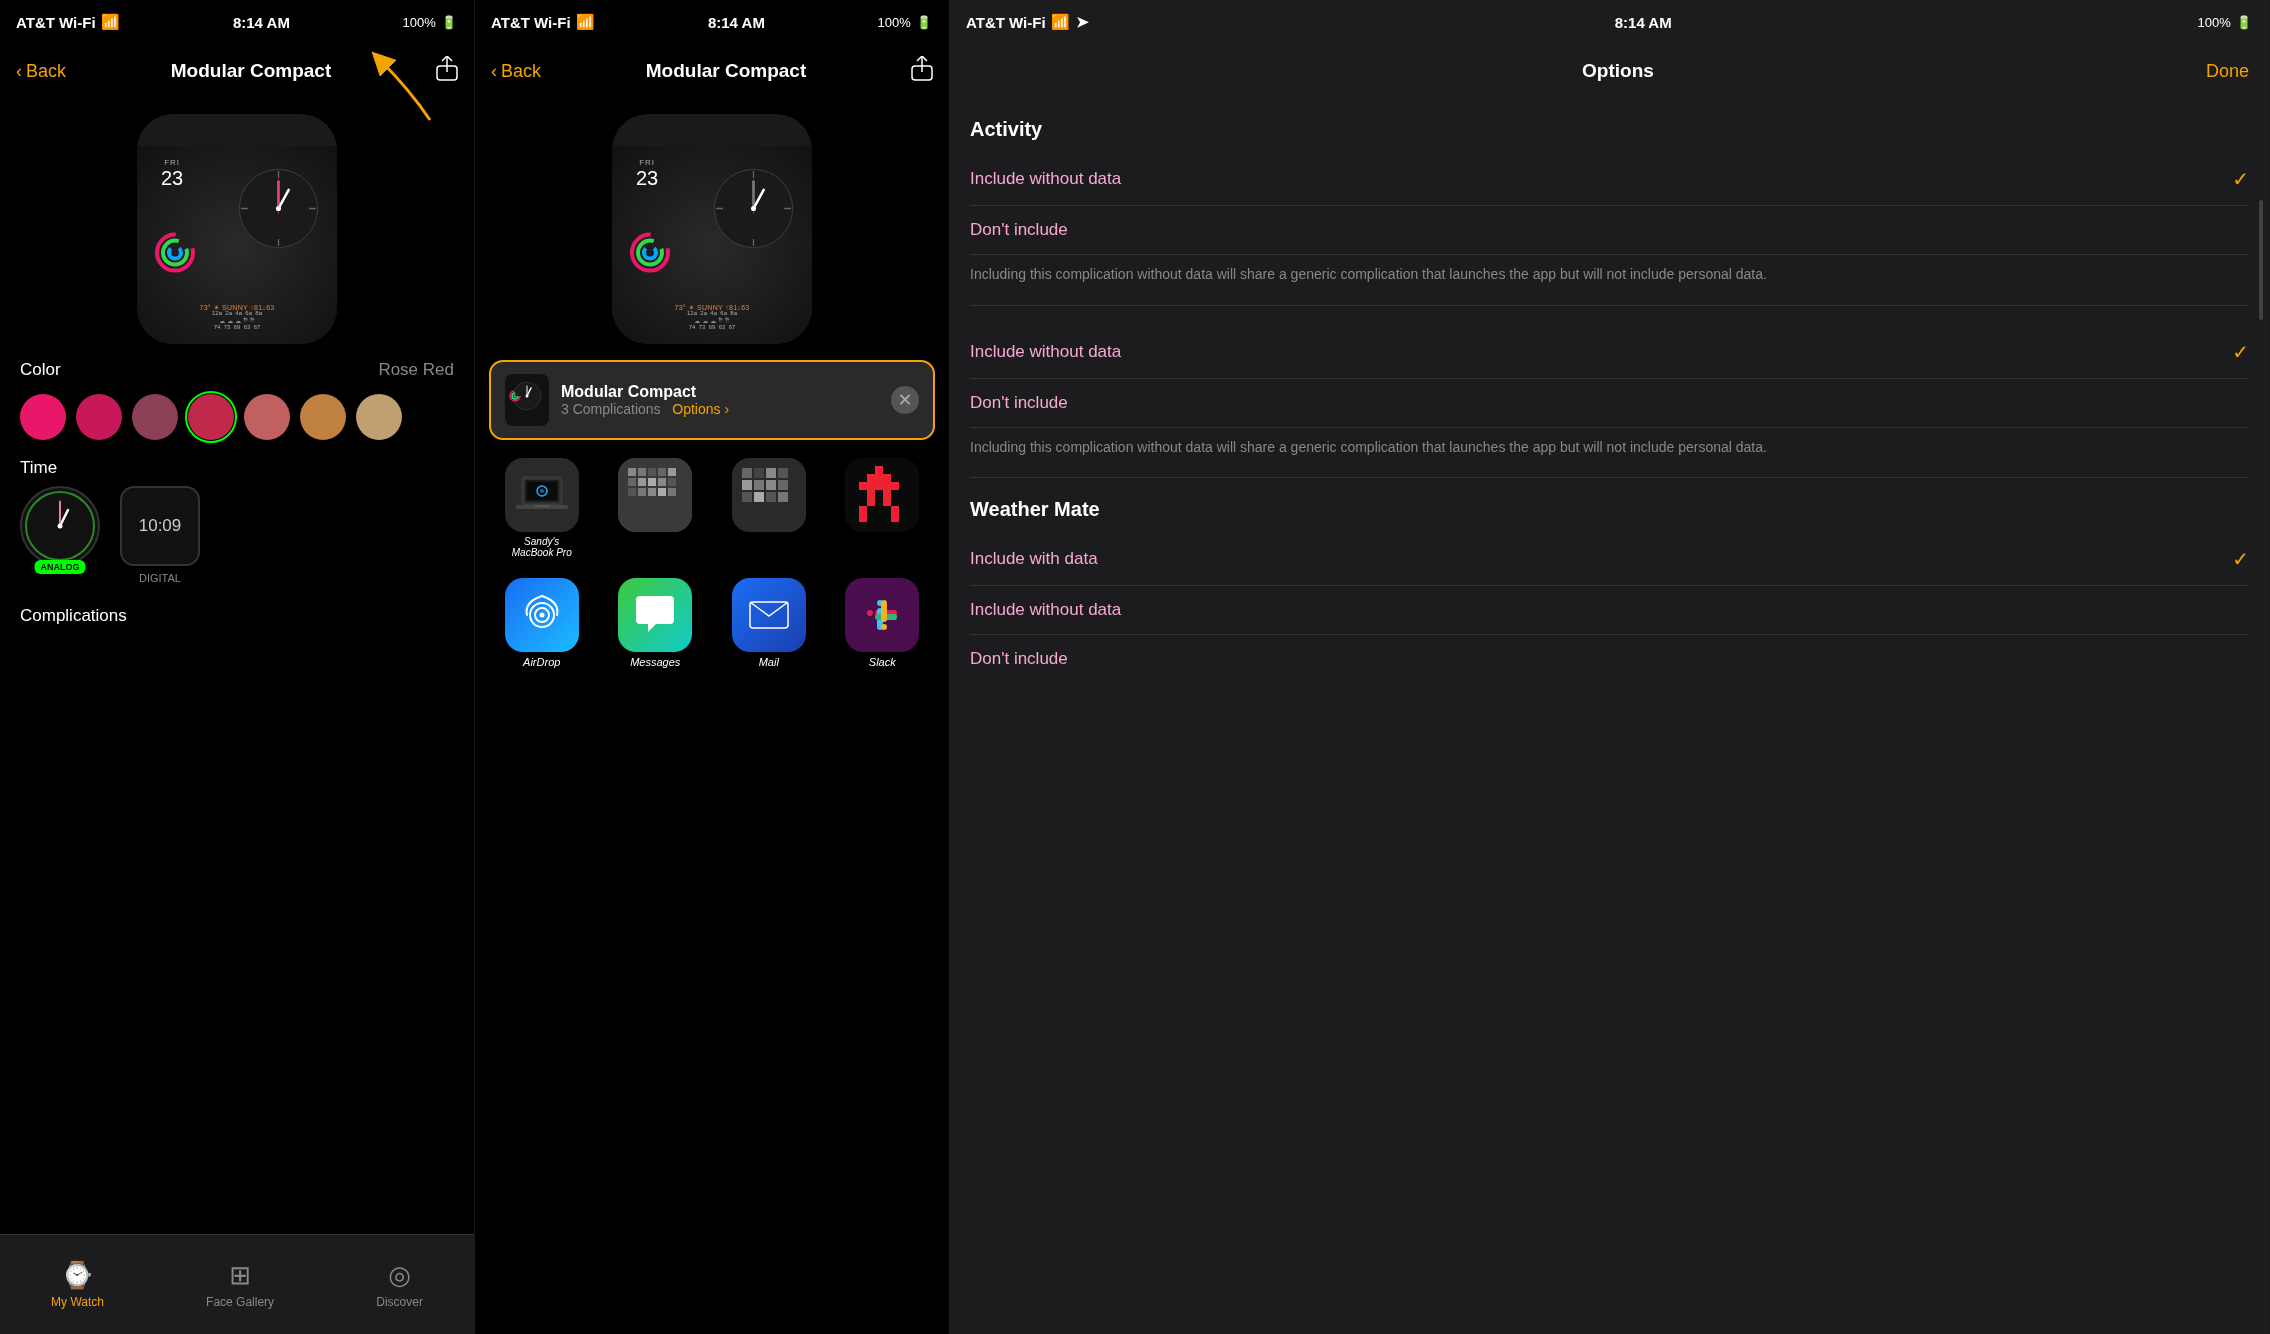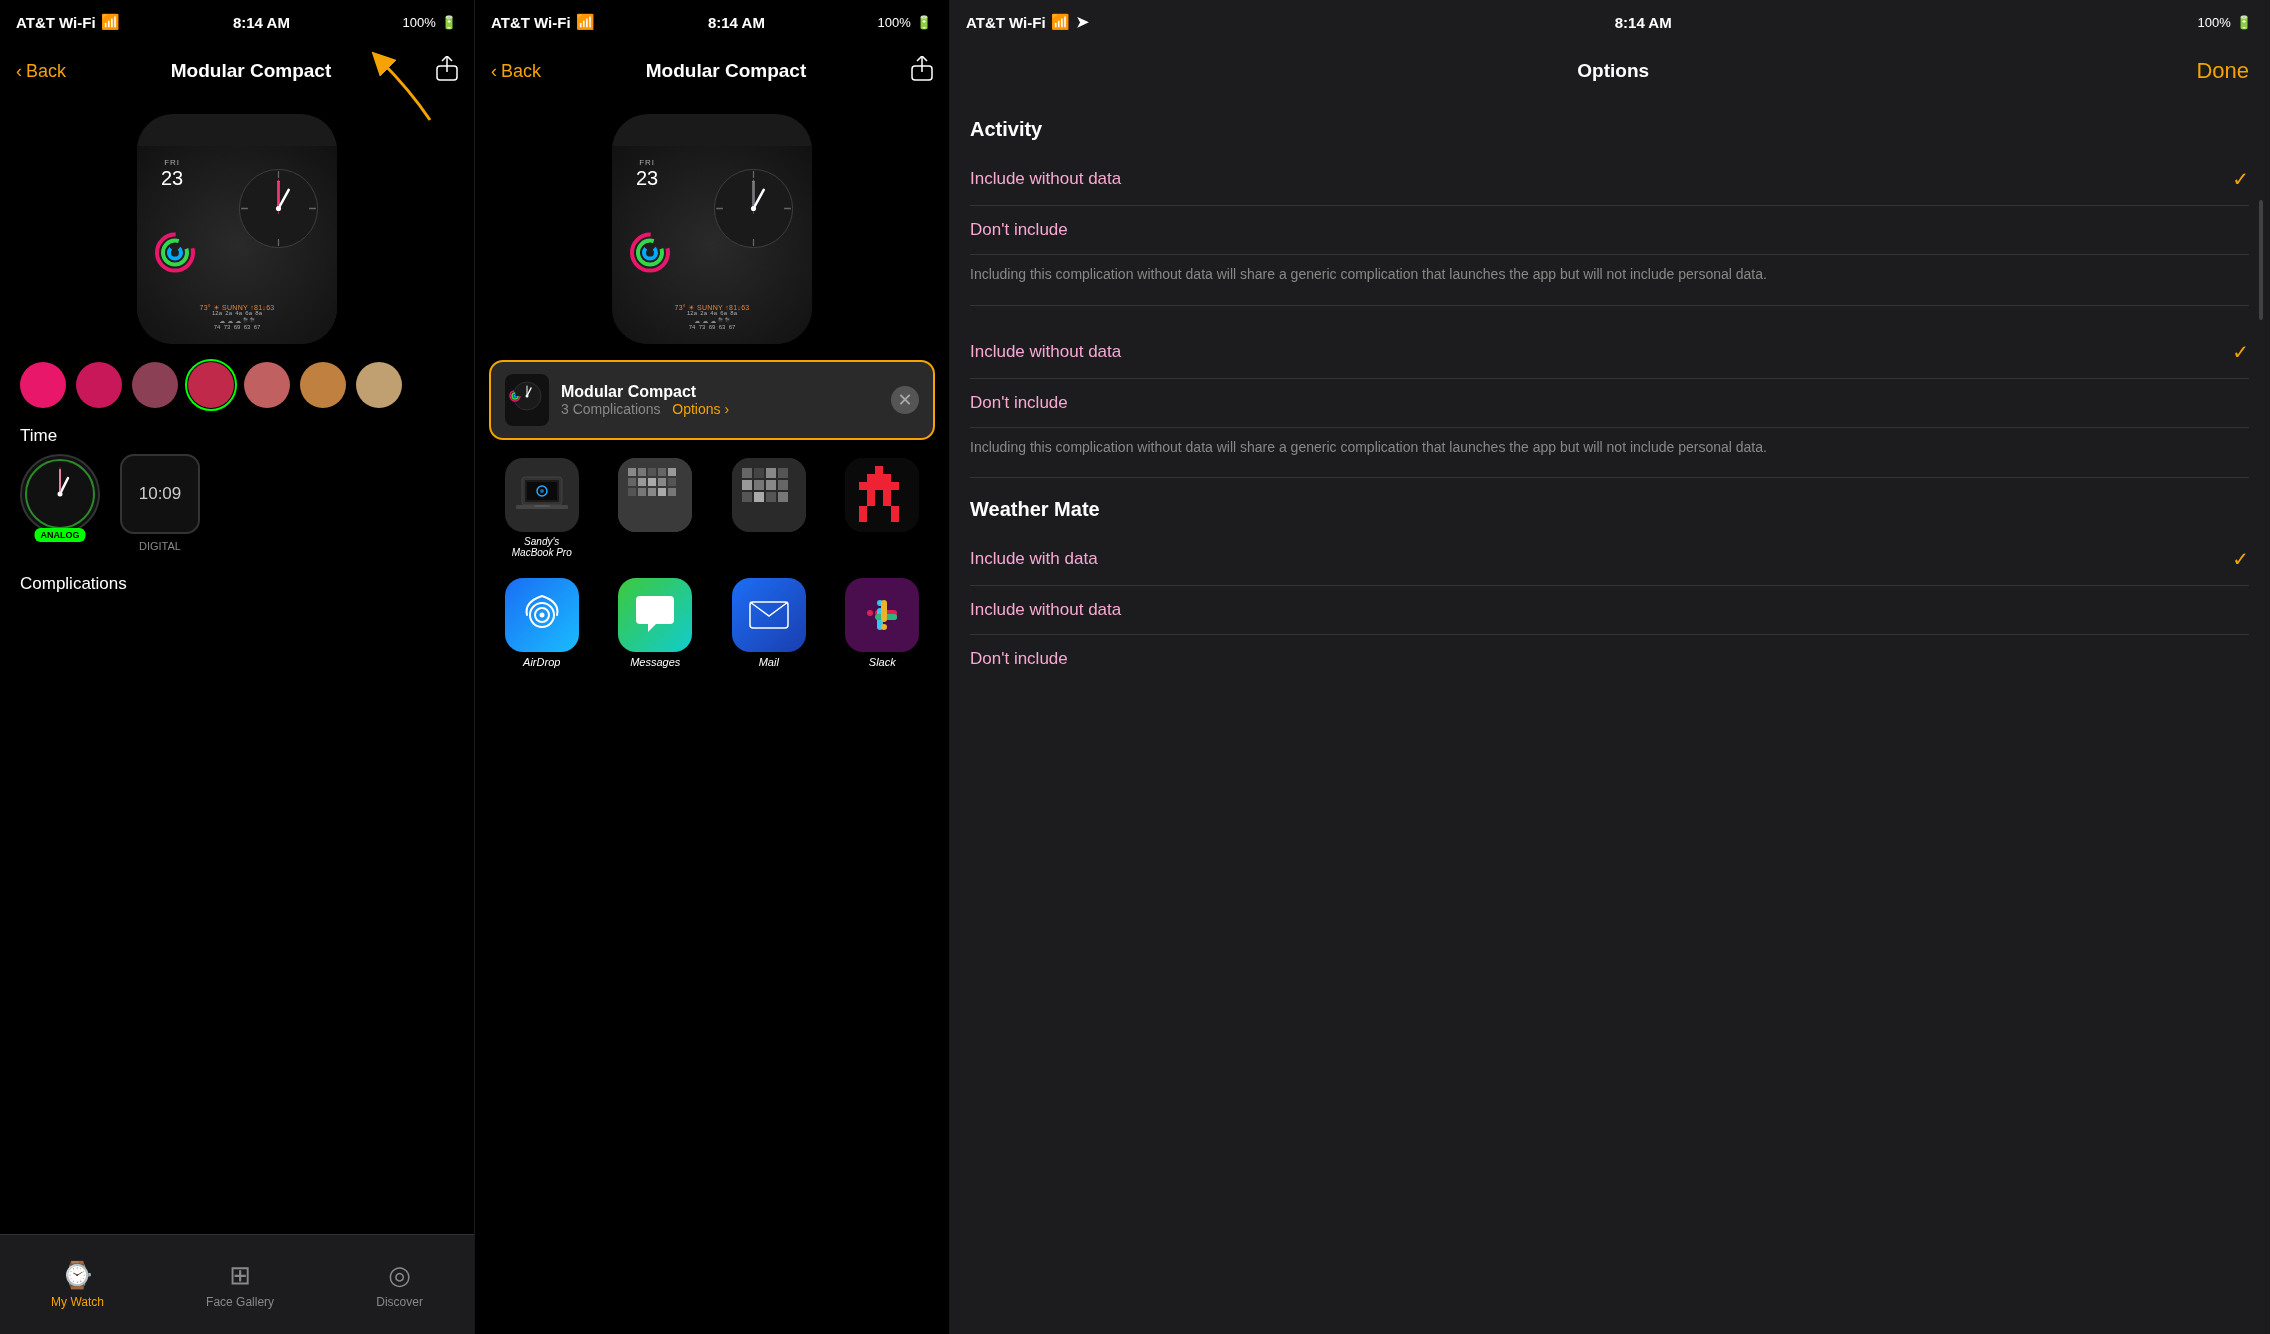--- a/index.html
+++ b/index.html
@@ -232,21 +232,21 @@
     
     .options-header {
       height: 54px;
       display: flex;
       align-items: center;
       justify-content: space-between;
       padding: 0 20px;
       background: #1c1c1e;
     }
     .options-title { font-size: 19px; color: #fff; font-weight: 600; }
-    .options-done { font-size: 22px; color: #f4a300; font-weight: 500; }
+    .options-done { font-size: 18px; color: #f4a300; font-weight: 500; }
 
     .options-content { overflow-y: auto; height: calc(1334px - 98px); }
 
     .options-section { padding: 20px 20px 0; }
     .options-section-title { font-size: 20px; color: #fff; font-weight: 600; margin-bottom: 12px; }
 
     .option-row {
       display: flex;
       align-items: center;
       justify-content: space-between;
@@ -347,20 +347,24 @@
               <span>☁</span>
               <span>⛈</span>
               <span>⛈</span>
           </div>
           <div style="font-size:6px;color:#aaa;text-align:center;">74 &nbsp;73 &nbsp;69 &nbsp;63 &nbsp;67</div>
         </div>
       </div>
     </div>
   </div>
 
+  <div class="section-label">
+    <span>Color</span>
+    <span class="section-value">Rose Red</span>
+  </div>
   <div class="color-swatches">
     <div class="swatch" style="background:#e8176a;"></div>
     <div class="swatch" style="background:#c8185a;"></div>
     <div class="swatch" style="background:#8b4055;"></div>
     <div class="swatch selected" style="background:#c0294a;"></div>
     <div class="swatch" style="background:#c06060;"></div>
     <div class="swatch" style="background:#c08040;"></div>
     <div class="swatch" style="background:#c0a070;"></div>
   </div>
 

